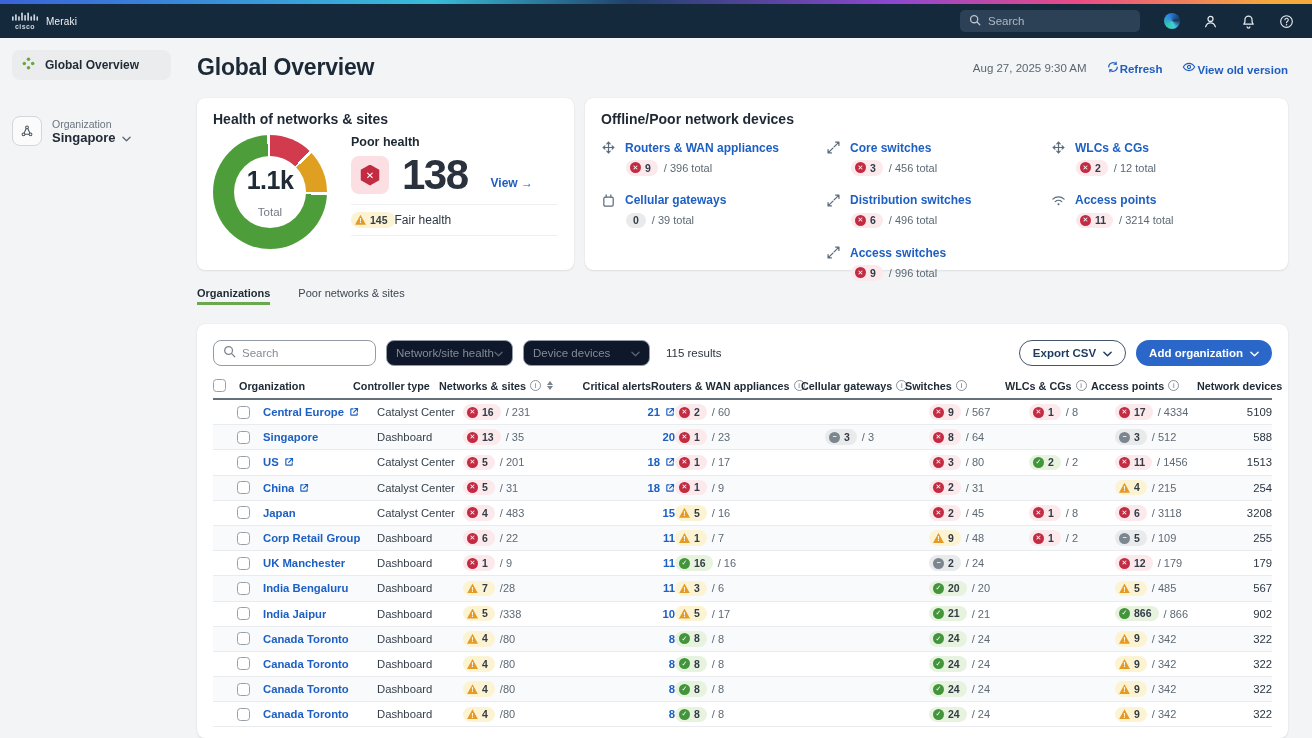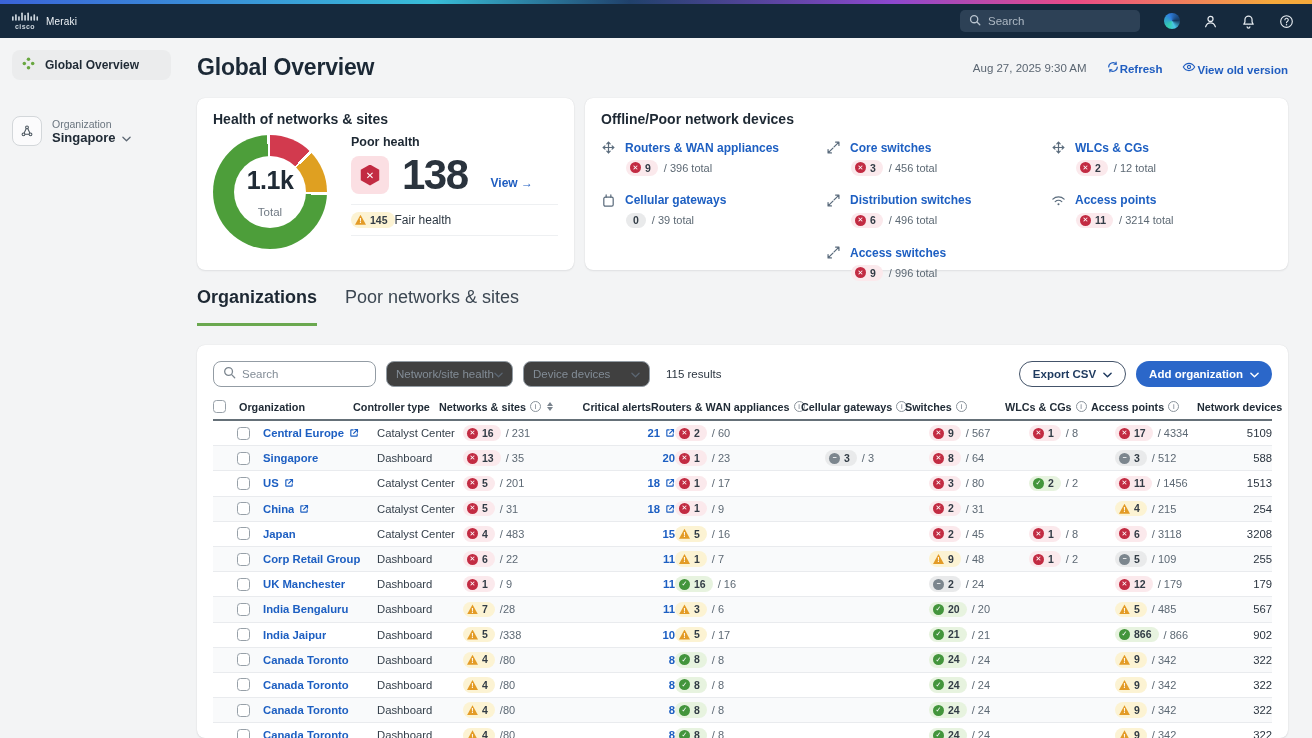--- a/index.html
+++ b/index.html
@@ -71,30 +71,30 @@
   
   .pill { display:inline-flex; align-items:center; gap:4px; padding:1.5px 7px 1.5px 4px; border-radius:10px; font-size:10.5px; font-weight:700; color:#323c46; line-height:1.2; }
   .pill.red { background:#fbe9ec; } .pill.yellow { background:#fcf3d3; } .pill.green { background:#e7f3df; } .pill.gray { background:#e9eaeb; } .pill.plain { background:#e9eaeb; padding:1.5px 7px; }
   .ci { width:11px; height:11px; border-radius:50%; display:flex; align-items:center; justify-content:center; color:#fff; font-size:7px; font-weight:700; flex:0 0 auto; }
   .ci.red { background:#c22b42; } .ci.green { background:#43953c; } .ci.gray { background:#7c868e; }
   .tri { width:11px; height:10px; background:#e39b26; clip-path:polygon(50% 0,100% 100%,0 100%); display:flex; align-items:flex-end; justify-content:center; color:#fff; font-size:7px; font-weight:700; line-height:1.1; flex:0 0 auto; }
   .total-txt { font-size:11px; color:#5d6974; white-space:nowrap; }
 
   
   .tabs { display:flex; gap:28px; margin-top:17px; flex:0 0 auto; }
-  .tab { font-size:18px; color:#3c4752; padding-bottom:15px; cursor:pointer; }
+  .tab { font-size:11px; color:#3c4752; padding-bottom:3px; cursor:pointer; }
   .tab.active { color:#1d2833; font-weight:700; border-bottom:3px solid #6aa84f; }
 
   
   .table-card { margin-top:19px; flex:1; min-height:0; padding:16px 16px 0; display:flex; flex-direction:column; overflow:hidden; }
   .filter-row { display:flex; align-items:center; gap:10px; flex:0 0 auto; }
   .f-search { width:163px; height:26px; border:1.5px solid #939ca4; border-radius:8px; display:flex; align-items:center; gap:6px; padding:0 9px; color:#7d8790; background:#fff; }
   .f-search input { border:none; outline:none; width:100%; font-size:11.5px; font-family:inherit; color:#333; }
   .f-search input::placeholder { color:#828c96; }
-  .dropdown { width:127px; height:26px; border:1.5px solid #939ca4; border-radius:8px; display:flex; align-items:center; justify-content:space-between; padding:0 9px; font-size:11.5px; color:#828c96; background:#404040; cursor:pointer; }
+  .dropdown { width:127px; height:26px; border:1.5px solid #939ca4; border-radius:8px; display:flex; align-items:center; justify-content:space-between; padding:0 9px; font-size:11.5px; color:#828c96; background:#0f172a; cursor:pointer; }
   .dropdown .chev { color:#5b6672; }
   .results { font-size:11.5px; color:#2b3540; margin-left:6px; }
   .btn { height:26px; border-radius:14px; display:flex; align-items:center; gap:7px; font-size:11.5px; font-weight:700; padding:0 13px; cursor:pointer; white-space:nowrap; }
   .btn-outline { margin-left:auto; border:1.5px solid #44546a; color:#1e3a5f; background:#fff; }
   .btn-primary { background:#2b67c9; color:#fff; border:none; }
 
   .tgrid { display:grid; grid-template-columns:26px 114px 86px 120px 92px 150px 104px 100px 86px 106px 1fr; align-items:center; }
   .thead { margin-top:13px; padding-bottom:6px; border-bottom:2px solid #657078; font-size:10.8px; font-weight:700; color:#212c37; flex:0 0 auto; }
   .th { display:flex; align-items:center; gap:4px; white-space:nowrap; }
   .th.right { justify-content:flex-end; }

